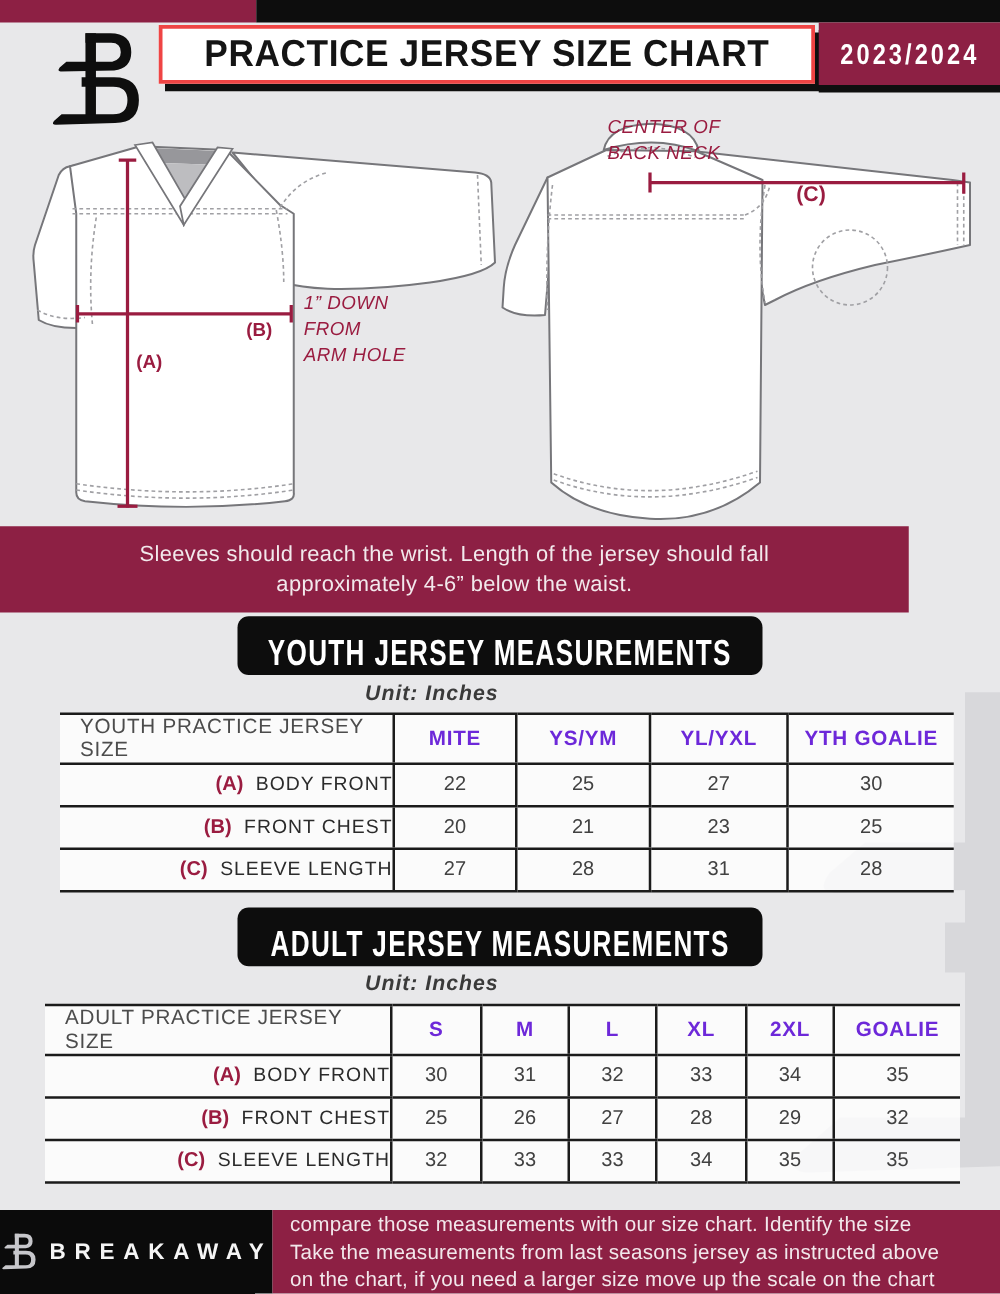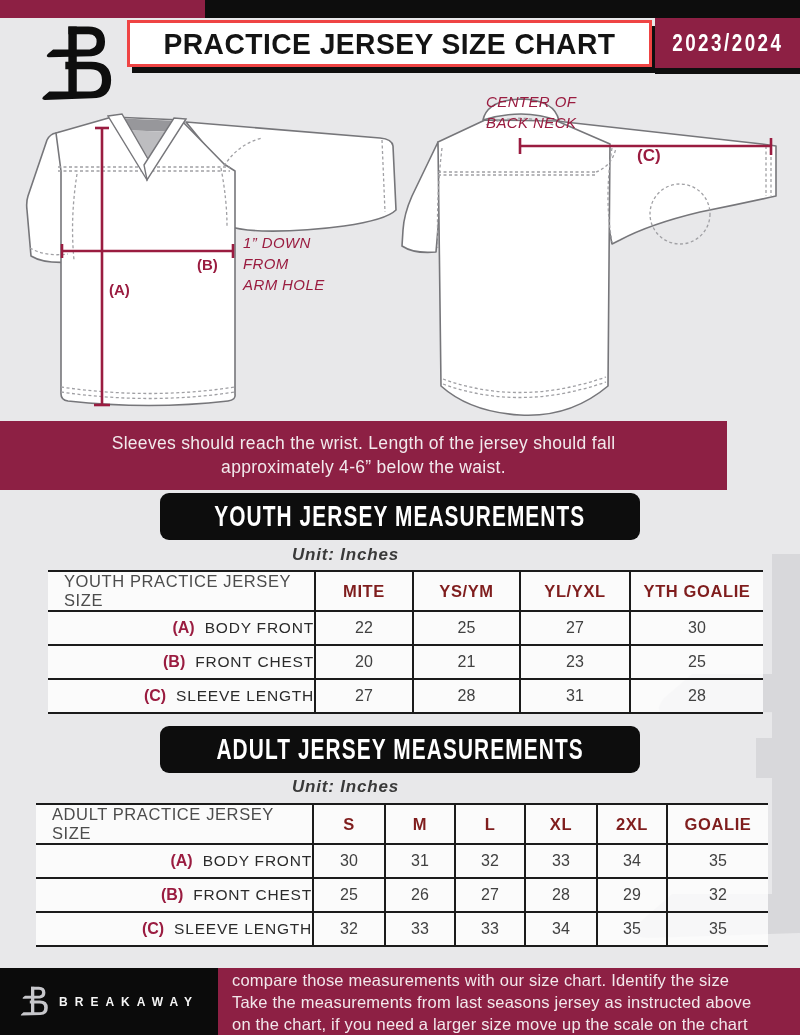--- a/index.html
+++ b/index.html
@@ -26,53 +26,53 @@
   .anno.key { font-weight:800; font-style:normal; }
   .anno.note { font-style:italic; letter-spacing:0.4px; }
   .anno.key-c { font-size:17px; }
 
   
   .banner { position:absolute; left:0; top:421px; width:727px; height:69px; background:#8d2044;
     display:flex; flex-direction:column; align-items:center; justify-content:center; gap:3px; z-index:2; }
   .banner div { color:#f2e9ec; font-size:17.5px; letter-spacing:0.3px; }
 
   
-  .section-bar { position:absolute; left:50%; transform:translateX(-50%); width:480px; height:47px;
-    background:#0d0d0d; border-radius:9px; display:flex; align-items:center; justify-content:center; z-index:2; }
+  .section-bar { position:absolute; left:50%; transform:translateX(-50%); width:420px; height:47px;
+    background:#0d0d0d; border-radius:9px; display:flex; align-items:flex-end; justify-content:center; z-index:2; }
   .section-bar span { color:#ffffff; font-size:29px; font-weight:800; letter-spacing:1.5px; white-space:nowrap; transform:scaleX(0.72); }
   .bar-youth { top:493px; }
   .bar-adult { top:726px; }
 
   .unit-line { position:absolute; left:0; width:691px; text-align:center; font-style:italic; font-weight:700;
     color:#3a3a3a; font-size:17px; letter-spacing:0.8px; z-index:2; }
   .unit-youth { top:545px; }
   .unit-adult { top:777px; }
 
   
   .size-table { position:absolute; border-collapse:collapse; table-layout:fixed; z-index:2; }
   .tbl-youth { left:48px; top:570px; width:715px; }
   .tbl-adult { left:36px; top:803px; width:732px; }
   .size-table th, .size-table td { border-top:2px solid #1b1b1b; border-bottom:2px solid #1b1b1b; background:rgba(255,255,255,0.8); }
   .size-table th + th, .size-table td + td { border-left:2px solid #1b1b1b; }
-  .size-table th { height:36px; font-size:16.5px; font-weight:700; color:#7f1d1d; letter-spacing:0.6px; text-align:center; }
+  .size-table th { height:36px; font-size:16.5px; font-weight:700; color:#6d28d9; letter-spacing:0.6px; text-align:center; }
   .size-table th.th-label { text-align:left; padding-left:16px; font-weight:400; color:#4c4c4c; font-size:16.5px; letter-spacing:0.6px;margin-left:20px; }
   .size-table td { height:34px; font-size:16px; color:#414141; text-align:center; }
   .size-table td.cell-label { text-align:right; padding-left:30px; }
   .cell-label .key { color:#9a1c40; font-weight:800; font-size:16px; margin-right:10px; }
   .cell-label .lbl { color:#2b2b2b; font-size:15.5px; letter-spacing:0.8px; }
 
   
   .watermark { position:absolute; left:612px; top:520px; width:400px; height:460px; color:#cccccf; opacity:0.55; z-index:1; pointer-events:none; }
 
   
   .footer { position:absolute; left:0; top:968px; width:800px; height:67px; z-index:4; }
   .footer-black { position:absolute; left:0; top:0; width:218px; height:67px; background:#0b0b0b;
     display:flex; align-items:center; justify-content:center; gap:10px; }
   .logo-footer { width:30px; height:33px; color:#c7c7cb; }
-  .footer-brand { color:#f5f5f5; font-size:12px; font-weight:700; letter-spacing:7px; }
+  .footer-brand { color:#f5f5f5; font-size:18px; font-weight:700; letter-spacing:7px; }
   .footer-maroon { position:absolute; left:218px; top:0; width:582px; height:67px; background:#8d2044;
     display:flex; flex-direction:column; justify-content:center; padding-left:14px; }
   .footer-maroon div { color:#f2e7eb; font-size:16.5px; line-height:22px; letter-spacing:0.2px; }
 
   svg.jerseys { width:100%; height:100%; display:block; }
 </style>
 </head>
 <body>
 
 <div class="page">

